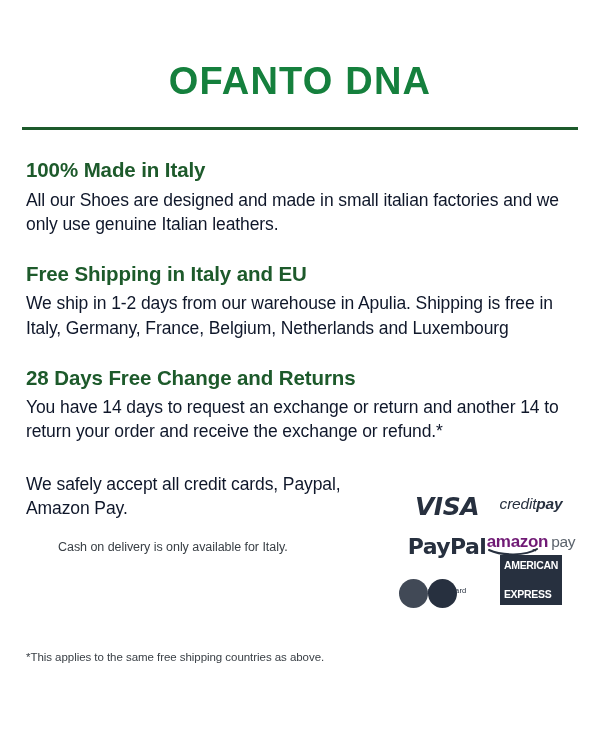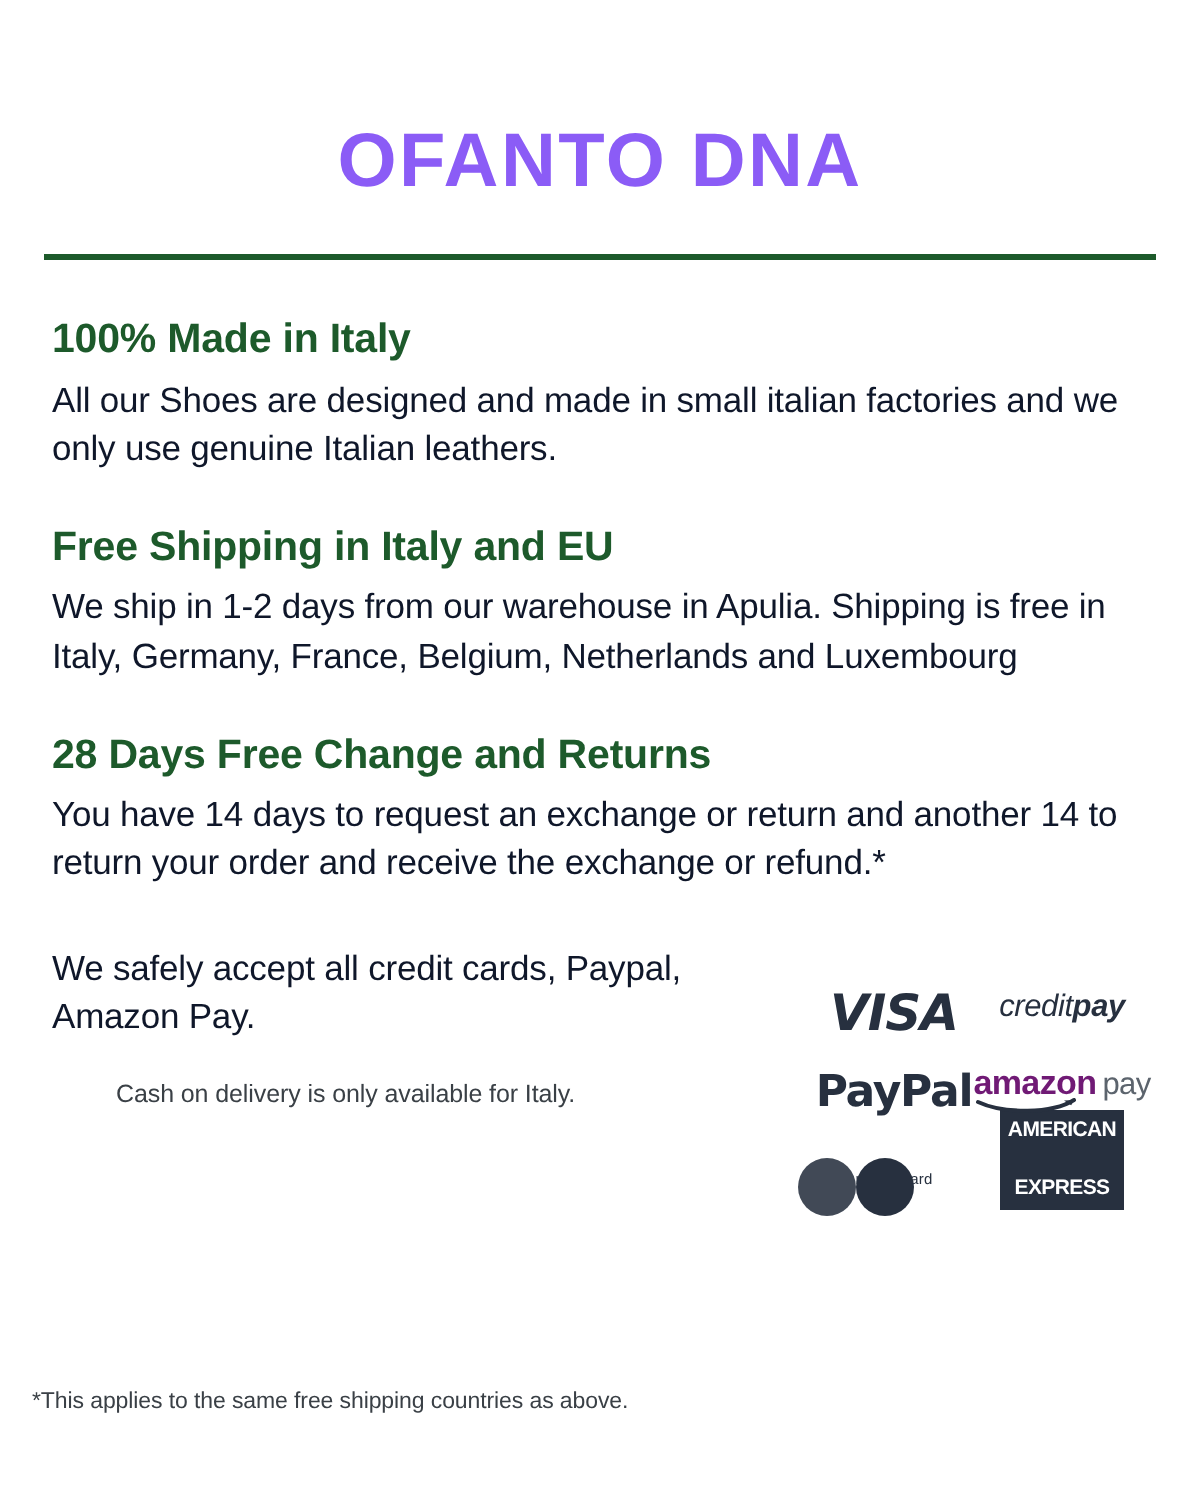--- a/index.html
+++ b/index.html
@@ -18,21 +18,21 @@
   .page {
     width: 600px;
     height: 750px;
     box-sizing: border-box;
     padding: 0;
     position: relative;
   }
 
   
   .title {
-    color: #8b5cf6;
+    color: #15803d;
     font-size: 38px;
     font-weight: bold;
     letter-spacing: 1.2px;
     text-align: center;
     margin: 0;
     padding-top: 62px;
     line-height: 1.0;
   }
   .divider {
     height: 3px;
@@ -185,42 +185,40 @@
     font-size: 7.5px;
     color: #27303f;
     margin-top: 3px;
     letter-spacing: 0.1px;
   }
   
   .amex {
     background: #27303f;
     padding: 5px 4px;
     display: inline-block;
-    text-align: center;
     line-height: 1.05;
   }
   .amex span {
     display: block;
     color: #ffffff;
     font-family: "Liberation Sans", sans-serif;
     font-weight: bold;
     font-size: 10.5px;
     letter-spacing: -0.3px;
   }
   .amex span.l2 { margin-top: 18px; }
 
   
   .footnote {
     position: absolute;
-    left: 16px;
+    left: 26px;
     top: 651px;
     font-size: 11.5px;
     color: #3a4046;
     letter-spacing: -0.05px;
-    margin-top: 44px;
   }
 </style>
 </head>
 <body>
 
 <div class="page">
 
   <h1 class="title">OFANTO DNA</h1>
   <div class="divider"></div>
 

